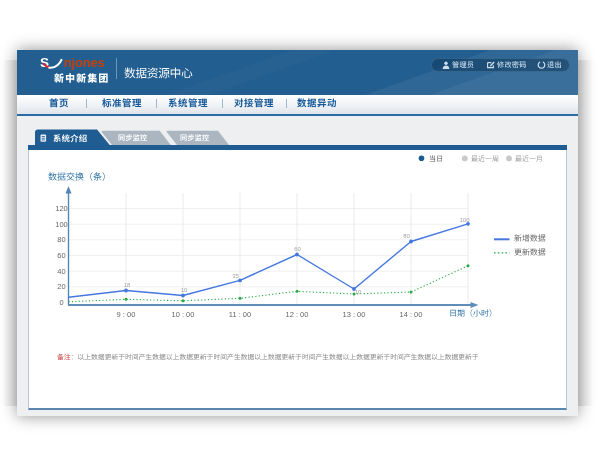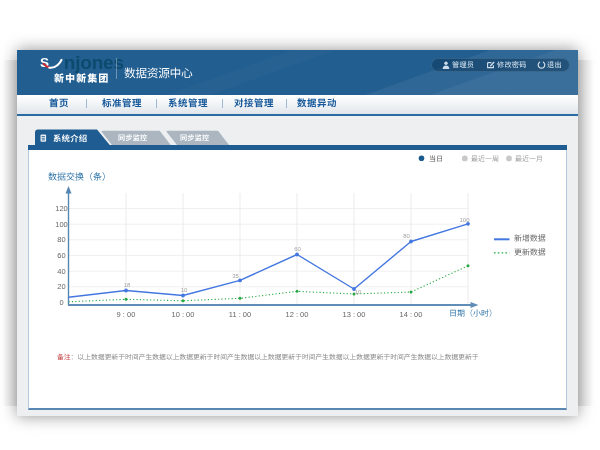--- a/index.html
+++ b/index.html
@@ -28,21 +28,21 @@
 </div>
 <div id="nav">
 <div class="nsep" style="left:68.5px"></div>
 <div class="nsep" style="left:139px"></div>
 <div class="nsep" style="left:205px"></div>
 <div class="nsep" style="left:268.5px"></div>
 </div>
 <div id="panel"></div>
 </div>
 <div style="position:absolute;left:40px;top:55.6px;color:#fff;font-size:13.5px;font-weight:bold;line-height:13.5px">S</div>
-<div style="position:absolute;left:63.8px;top:55.6px;color:#0c4a6e;font-size:19px;font-weight:bold;line-height:13px;letter-spacing:-0.2px">njones</div>
+<div style="position:absolute;left:63.8px;top:55.6px;color:#c2410c;font-size:13px;font-weight:bold;line-height:13px;letter-spacing:-0.2px">njones</div>
 <svg style="position:absolute;left:40px;top:54px" width="24" height="18">
 <path d="M3.7 9.7 C4.8 11.4 6.6 12.9 9.4 13.6" stroke="#d8262c" stroke-width="1.9" fill="none" stroke-linecap="round"></path>
 <path d="M9.2 13.7 C12.4 14.1 15.4 13.0 17.7 11.0 C19.4 9.5 20.8 7.6 21.5 5.9" stroke="#ffffff" stroke-width="2.1" fill="none" stroke-linecap="round"></path>
 </svg>
 <svg style="position:absolute;left:53.7px;top:72.6px;overflow:visible" width="56" height="13">
     <path transform="translate(0,8.8)" fill="#ffffff" d="M1.0 -2.2C0.8 -1.7 0.5 -1.2 0.2 -0.8C0.4 -0.6 0.9 -0.3 1.1 -0.1C1.5 -0.6 1.9 -1.3 2.1 -1.9ZM3.5 -1.8C3.8 -1.3 4.1 -0.7 4.3 -0.4L5.1 -0.9C5.0 -0.6 4.9 -0.3 4.7 -0.1C5.0 0.1 5.6 0.6 5.8 0.8C6.7 -0.4 6.8 -2.5 6.8 -3.9H7.5V0.9H8.9V-3.9H9.7V-5.3H6.8V-6.7C7.7 -6.9 8.7 -7.1 9.6 -7.4L8.4 -8.5C7.7 -8.2 6.5 -7.8 5.5 -7.6V-4.0C5.5 -3.1 5.4 -2.0 5.2 -1.1C5.0 -1.5 4.7 -1.9 4.4 -2.3ZM2.1 -6.4H3.3C3.3 -6.1 3.1 -5.7 3.0 -5.4H2.0L2.4 -5.5C2.4 -5.8 2.3 -6.1 2.1 -6.4ZM1.8 -8.3C1.9 -8.1 2.0 -7.8 2.1 -7.6H0.5V-6.4H1.7L1.0 -6.2C1.1 -6.0 1.2 -5.7 1.2 -5.4H0.3V-4.2H2.2V-3.6H0.4V-2.4H2.2V-0.5C2.2 -0.4 2.1 -0.4 2.0 -0.4C1.9 -0.4 1.6 -0.4 1.3 -0.4C1.5 -0.0 1.6 0.5 1.7 0.8C2.2 0.8 2.7 0.8 3.0 0.6C3.4 0.4 3.5 0.1 3.5 -0.5V-2.4H5.0V-3.6H3.5V-4.2H5.2V-5.4H4.3L4.7 -6.3L3.9 -6.4H5.0V-7.6H3.5C3.4 -7.9 3.3 -8.3 3.1 -8.6Z M15.3 -8.6V-6.8H11.9V-1.6H13.4V-2.1H15.3V1.0H16.9V-2.1H18.8V-1.6H20.3V-6.8H16.9V-8.6ZM13.4 -3.5V-5.4H15.3V-3.5ZM18.8 -3.5H16.9V-5.4H18.8Z M23.2 -2.2C23.0 -1.7 22.7 -1.2 22.4 -0.8C22.6 -0.6 23.1 -0.3 23.3 -0.1C23.7 -0.6 24.1 -1.3 24.3 -1.9ZM25.7 -1.8C26.0 -1.3 26.3 -0.7 26.5 -0.4L27.3 -0.9C27.2 -0.6 27.1 -0.3 26.9 -0.1C27.2 0.1 27.8 0.6 28.0 0.8C28.9 -0.4 29.0 -2.5 29.0 -3.9H29.7V0.9H31.1V-3.9H31.9V-5.3H29.0V-6.7C29.9 -6.9 30.9 -7.1 31.8 -7.4L30.6 -8.5C29.9 -8.2 28.7 -7.8 27.6 -7.6V-4.0C27.6 -3.1 27.6 -2.0 27.4 -1.1C27.2 -1.5 26.9 -1.9 26.6 -2.3ZM24.3 -6.4H25.5C25.5 -6.1 25.3 -5.7 25.2 -5.4H24.2L24.6 -5.5C24.6 -5.8 24.5 -6.1 24.3 -6.4ZM24.0 -8.3C24.1 -8.1 24.2 -7.8 24.3 -7.6H22.7V-6.4H23.9L23.1 -6.2C23.3 -6.0 23.3 -5.7 23.4 -5.4H22.5V-4.2H24.4V-3.6H22.6V-2.4H24.4V-0.5C24.4 -0.4 24.3 -0.4 24.2 -0.4C24.1 -0.4 23.8 -0.4 23.5 -0.4C23.7 -0.0 23.8 0.5 23.9 0.8C24.4 0.8 24.9 0.8 25.2 0.6C25.6 0.4 25.7 0.1 25.7 -0.5V-2.4H27.2V-3.6H25.7V-4.2H27.4V-5.4H26.5L26.9 -6.3L26.1 -6.4H27.2V-7.6H25.7C25.6 -7.9 25.5 -8.3 25.3 -8.6Z M37.5 -2.7V-2.3H33.8V-1.2H36.2C35.4 -0.8 34.3 -0.5 33.4 -0.3C33.7 0.0 34.1 0.6 34.3 0.9C35.4 0.6 36.6 0.1 37.5 -0.6V0.9H39.0V-0.6C39.9 0.0 41.1 0.6 42.2 0.9C42.4 0.5 42.8 0.0 43.1 -0.3C42.2 -0.5 41.2 -0.8 40.4 -1.2H42.8V-2.3H39.0V-2.7ZM38.1 -5.4V-5.1H36.3V-5.4ZM37.9 -8.2C38.0 -8.1 38.1 -7.9 38.2 -7.6H36.9L37.3 -8.3L35.9 -8.6C35.4 -7.7 34.6 -6.7 33.5 -6.0C33.8 -5.8 34.2 -5.3 34.5 -5.0L34.8 -5.3V-2.6H36.3V-2.8H42.6V-3.9H39.4V-4.2H41.9V-5.1H39.4V-5.4H41.9V-6.3H39.4V-6.5H42.4V-7.6H39.7C39.5 -8.0 39.4 -8.3 39.2 -8.6ZM38.1 -6.3H36.3V-6.5H38.1ZM38.1 -4.2V-3.9H36.3V-4.2Z M45.0 -8.2V1.0H46.5V0.6H52.2V1.0H53.7V-8.2ZM49.5 -6.6V-5.7H46.8V-4.4H48.9C48.2 -3.6 47.3 -3.0 46.5 -2.6V-6.9H52.2V-0.7H46.5V-2.5C46.9 -2.3 47.2 -1.8 47.4 -1.6C48.1 -1.9 48.8 -2.4 49.5 -3.0V-2.2C49.5 -2.1 49.5 -2.1 49.4 -2.1C49.2 -2.1 48.8 -2.1 48.5 -2.1C48.7 -1.7 48.9 -1.2 49.0 -0.8C49.6 -0.8 50.0 -0.8 50.4 -1.0C50.8 -1.2 50.9 -1.6 50.9 -2.2V-4.4H51.9V-5.7H50.9V-6.6Z"></path>
   </svg>
 <div style="position:absolute;left:116px;top:58px;width:1px;height:21px;background:rgba(255,255,255,.35)"></div>
 <svg style="position:absolute;left:123.5px;top:66.8px;overflow:visible" width="68" height="15">
     <path transform="translate(0,10.4)" fill="#ffffff" d="M5.2 -9.7C5.0 -9.2 4.6 -8.5 4.3 -8.1L4.9 -7.8C5.2 -8.2 5.6 -8.8 6.0 -9.4ZM1.0 -9.4C1.3 -8.9 1.7 -8.2 1.8 -7.8L2.4 -8.1C2.3 -8.5 2.0 -9.2 1.7 -9.6ZM4.8 -3.1C4.6 -2.5 4.2 -1.9 3.7 -1.5C3.3 -1.7 2.8 -1.9 2.4 -2.1C2.6 -2.4 2.7 -2.7 2.9 -3.1ZM1.3 -1.8C1.9 -1.6 2.5 -1.3 3.1 -1.0C2.4 -0.4 1.5 -0.1 0.5 0.2C0.6 0.3 0.8 0.6 0.9 0.8C2.0 0.6 3.0 0.1 3.8 -0.6C4.2 -0.4 4.6 -0.1 4.9 0.1L5.4 -0.5C5.2 -0.7 4.8 -0.9 4.4 -1.1C5.1 -1.8 5.5 -2.6 5.8 -3.6L5.4 -3.8L5.2 -3.8H3.3L3.5 -4.4L2.7 -4.6C2.7 -4.3 2.5 -4.1 2.4 -3.8H0.8V-3.1H2.1C1.8 -2.6 1.5 -2.2 1.3 -1.8ZM3.0 -9.9V-7.7H0.6V-7.0H2.8C2.2 -6.2 1.3 -5.5 0.5 -5.1C0.6 -5.0 0.8 -4.7 0.9 -4.5C1.7 -4.8 2.4 -5.5 3.0 -6.2V-4.8H3.9V-6.4C4.4 -6.0 5.1 -5.4 5.4 -5.1L5.9 -5.8C5.7 -6.0 4.6 -6.6 4.0 -7.0H6.3V-7.7H3.9V-9.9ZM7.4 -9.8C7.1 -7.7 6.6 -5.8 5.7 -4.5C5.9 -4.4 6.2 -4.1 6.3 -4.0C6.7 -4.4 6.9 -4.9 7.2 -5.5C7.4 -4.4 7.8 -3.3 8.2 -2.3C7.5 -1.2 6.6 -0.4 5.3 0.3C5.5 0.4 5.7 0.8 5.8 1.0C7.0 0.3 7.9 -0.5 8.6 -1.5C9.2 -0.5 9.9 0.3 10.9 0.8C11.0 0.6 11.3 0.3 11.5 0.1C10.5 -0.4 9.7 -1.3 9.1 -2.3C9.7 -3.6 10.1 -5.0 10.4 -6.8H11.2V-7.6H7.8C8.0 -8.3 8.1 -9.0 8.2 -9.7ZM9.5 -6.8C9.4 -5.4 9.1 -4.3 8.6 -3.3C8.2 -4.3 7.9 -5.5 7.6 -6.8Z M17.1 -2.8V1.0H17.9V0.5H21.5V0.9H22.3V-2.8H20.1V-4.3H22.7V-5.0H20.1V-6.3H22.3V-9.4H16.1V-5.8C16.1 -4.0 16.0 -1.4 14.7 0.4C14.9 0.5 15.3 0.8 15.5 0.9C16.4 -0.5 16.8 -2.5 16.9 -4.3H19.2V-2.8ZM16.9 -8.6H21.4V-7.1H16.9ZM16.9 -6.3H19.2V-5.0H16.9L16.9 -5.8ZM17.9 -0.3V-2.1H21.5V-0.3ZM13.4 -9.9V-7.5H11.9V-6.7H13.4V-4.1C12.8 -3.9 12.2 -3.8 11.7 -3.6L12.0 -2.8L13.4 -3.2V-0.2C13.4 0.0 13.3 0.0 13.2 0.0C13.0 0.1 12.6 0.1 12.1 0.0C12.2 0.3 12.3 0.6 12.3 0.9C13.1 0.9 13.5 0.8 13.8 0.7C14.1 0.6 14.2 0.3 14.2 -0.2V-3.5L15.6 -3.9L15.4 -4.8L14.2 -4.4V-6.7H15.5V-7.5H14.2V-9.9Z M23.8 -8.9C24.7 -8.6 25.7 -8.0 26.3 -7.6L26.7 -8.3C26.2 -8.7 25.1 -9.2 24.3 -9.5ZM23.4 -5.8 23.6 -5.0C24.6 -5.3 25.8 -5.7 26.9 -6.1L26.8 -6.9C25.5 -6.5 24.3 -6.1 23.4 -5.8ZM24.9 -4.4V-1.1H25.8V-3.6H31.7V-1.2H32.6V-4.4ZM28.4 -3.2C28.0 -1.3 27.1 -0.2 23.4 0.2C23.5 0.4 23.7 0.8 23.8 1.0C27.8 0.4 28.9 -0.9 29.3 -3.2ZM28.9 -0.9C30.4 -0.4 32.3 0.4 33.3 0.9L33.8 0.2C32.8 -0.4 30.8 -1.1 29.4 -1.5ZM28.5 -9.9C28.2 -9.0 27.6 -8.0 26.6 -7.3C26.8 -7.2 27.1 -7.0 27.3 -6.8C27.8 -7.2 28.2 -7.6 28.5 -8.1H29.9C29.5 -6.9 28.8 -5.8 26.6 -5.2C26.8 -5.1 27.0 -4.8 27.1 -4.6C28.7 -5.1 29.7 -5.9 30.3 -6.8C31.0 -5.8 32.1 -5.1 33.5 -4.7C33.6 -4.9 33.8 -5.2 34.0 -5.4C32.5 -5.7 31.2 -6.5 30.6 -7.5C30.7 -7.7 30.7 -7.9 30.8 -8.1H32.6C32.4 -7.7 32.2 -7.4 32.0 -7.1L32.8 -6.9C33.1 -7.3 33.4 -8.0 33.7 -8.7L33.1 -8.9L32.9 -8.8H28.9C29.1 -9.1 29.2 -9.4 29.4 -9.7Z M40.5 -4.8H44.1V-3.8H40.5ZM40.5 -6.5H44.1V-5.5H40.5ZM40.2 -2.4C39.8 -1.6 39.3 -0.8 38.7 -0.2C38.9 -0.1 39.3 0.1 39.5 0.2C40.0 -0.4 40.6 -1.3 40.9 -2.2ZM43.5 -2.2C44.0 -1.5 44.5 -0.5 44.8 0.1L45.6 -0.2C45.3 -0.8 44.7 -1.8 44.3 -2.5ZM35.2 -9.2C35.9 -8.8 36.8 -8.2 37.2 -7.8L37.7 -8.5C37.3 -8.9 36.4 -9.4 35.7 -9.8ZM34.6 -6.0C35.3 -5.6 36.2 -5.1 36.6 -4.7L37.2 -5.4C36.7 -5.8 35.8 -6.3 35.2 -6.6ZM34.9 0.3 35.7 0.8C36.3 -0.3 36.9 -1.8 37.4 -3.0L36.7 -3.5C36.2 -2.2 35.4 -0.6 34.9 0.3ZM38.2 -9.3V-6.1C38.2 -4.2 38.1 -1.5 36.7 0.4C36.9 0.5 37.3 0.7 37.5 0.9C38.9 -1.1 39.0 -4.0 39.0 -6.1V-8.5H45.4V-9.3ZM41.9 -8.4C41.8 -8.0 41.7 -7.5 41.5 -7.2H39.7V-3.1H41.9V0.0C41.9 0.1 41.8 0.2 41.7 0.2C41.5 0.2 41.0 0.2 40.4 0.2C40.5 0.4 40.7 0.7 40.7 0.9C41.5 0.9 42.0 0.9 42.3 0.8C42.6 0.7 42.7 0.5 42.7 0.0V-3.1H45.0V-7.2H42.4C42.5 -7.5 42.7 -7.8 42.8 -8.2Z M51.0 -9.9V-7.8H46.7V-2.2H47.6V-2.9H51.0V0.9H51.9V-2.9H55.3V-2.3H56.2V-7.8H51.9V-9.9ZM47.6 -3.8V-6.9H51.0V-3.8ZM55.3 -3.8H51.9V-6.9H55.3Z M60.5 -6.6V-0.8C60.5 0.4 60.9 0.7 62.1 0.7C62.4 0.7 64.2 0.7 64.5 0.7C65.8 0.7 66.1 0.1 66.3 -2.2C66.0 -2.2 65.6 -2.4 65.4 -2.6C65.3 -0.5 65.2 -0.1 64.5 -0.1C64.1 -0.1 62.5 -0.1 62.2 -0.1C61.5 -0.1 61.4 -0.2 61.4 -0.8V-6.6ZM58.6 -5.7C58.4 -4.3 58.0 -2.5 57.5 -1.3L58.4 -0.9C58.9 -2.2 59.3 -4.2 59.4 -5.6ZM66.0 -5.7C66.6 -4.3 67.3 -2.5 67.5 -1.2L68.4 -1.6C68.2 -2.8 67.5 -4.6 66.8 -6.0ZM61.0 -8.9C62.2 -8.1 63.5 -7.0 64.2 -6.2L64.8 -6.9C64.2 -7.6 62.7 -8.7 61.6 -9.5Z"></path>

